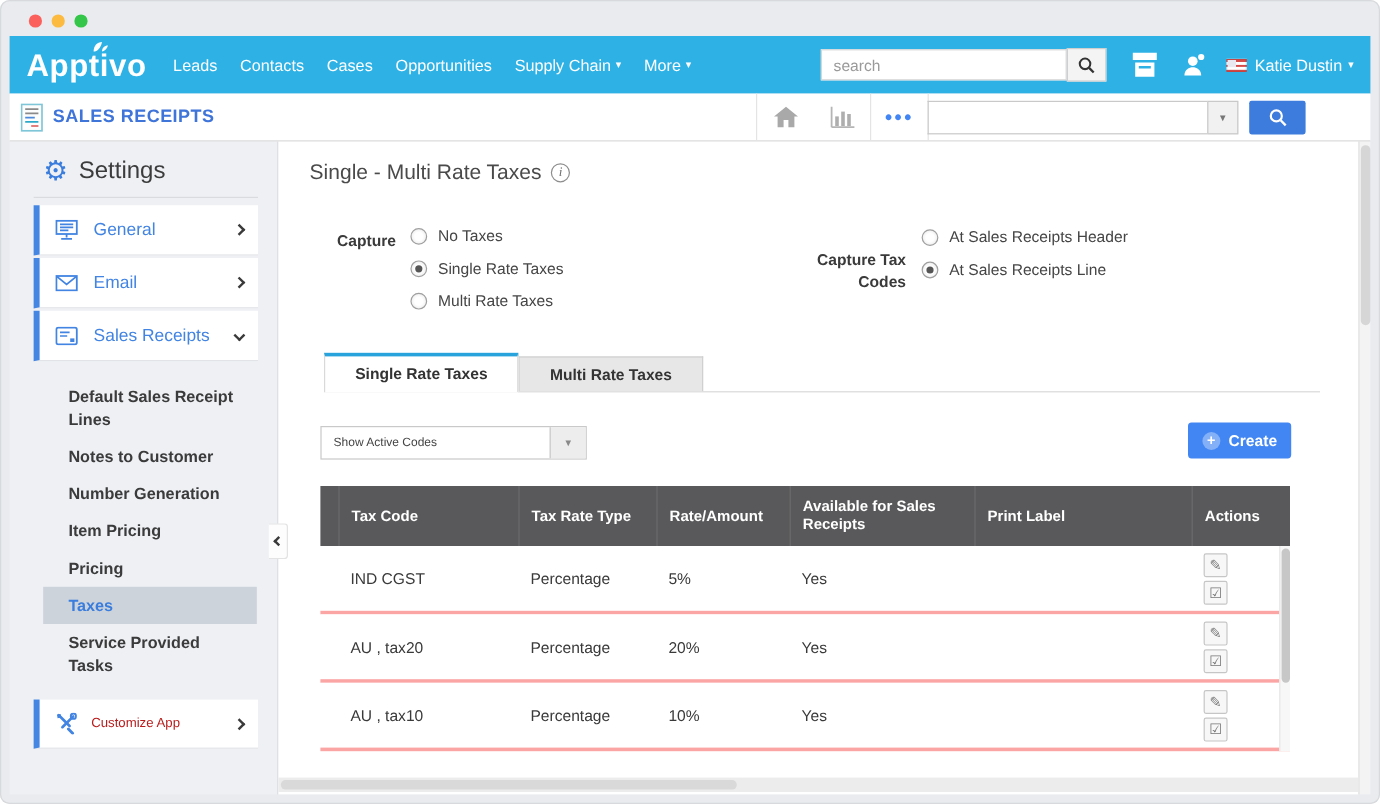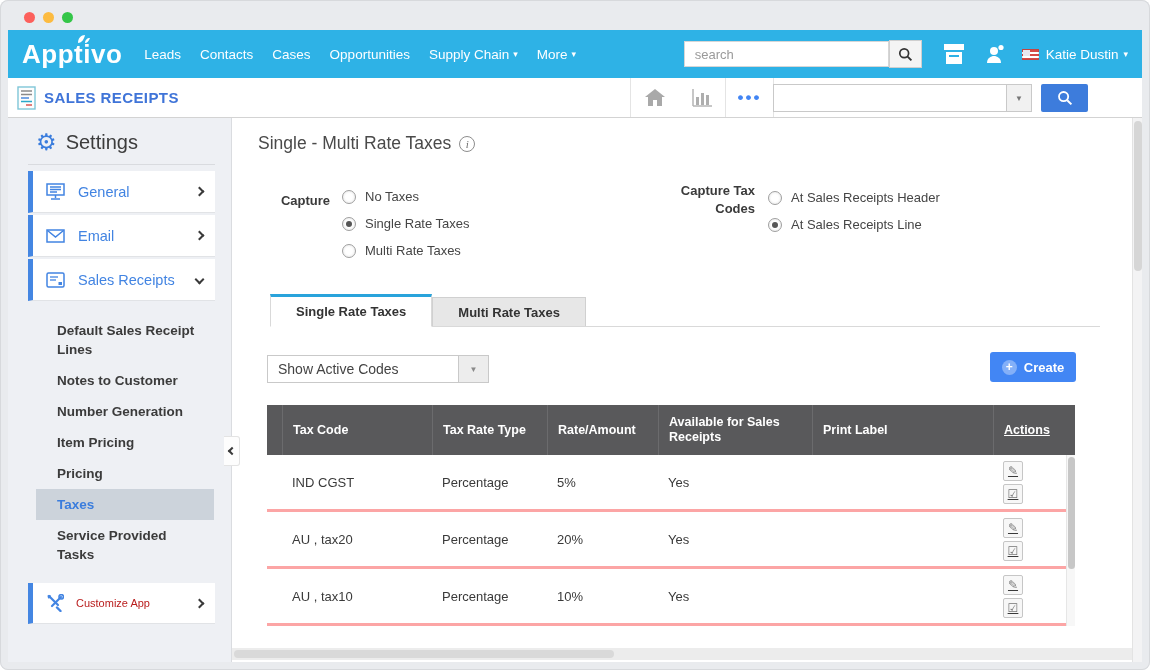--- a/index.html
+++ b/index.html
@@ -67,36 +67,36 @@
   .radio{width:14px;height:14px;border-radius:50%;border:1px solid #9f9f9f;background:radial-gradient(#fff 40%,#e3e3e3);position:relative;flex:none;}
   .radio.on::after{content:"";position:absolute;left:3px;top:3px;width:6px;height:6px;border-radius:50%;background:#555;}
   .radio-row .rlbl{font-size:13px;color:#454545;}
   
   .tabs{position:absolute;left:38px;top:176px;right:32px;height:33px;border-bottom:1px solid #d9d9d9;display:flex;align-items:flex-end;}
   .tab{font-size:13px;font-weight:bold;color:#333;padding:0 25px;display:flex;align-items:center;justify-content:center;cursor:pointer;}
   .tab.active{background:#fff;height:33px;border:1px solid #d9d9d9;border-bottom:1px solid #fff;border-top:3px solid #29a3db;margin-bottom:-1px;z-index:2;}
   .tab.inactive{background:#e7e7e7;height:29px;border:1px solid #d0d0d0;border-bottom:none;}
   
   .filter{position:absolute;left:35px;top:237px;width:222px;height:28px;border:1px solid #c9c9c9;background:#fff;display:flex;align-items:center;cursor:pointer;}
-  .filter .val{flex:1;font-size:14px;color:#444;padding-left:10px;}
+  .filter .val{flex:1;font-size:10px;color:#444;padding-left:10px;}
   .filter .dd{width:30px;height:100%;background:#ededed;border-left:1px solid #c9c9c9;display:flex;align-items:center;justify-content:center;color:#8a8a8a;font-size:8px;}
   .create-btn{position:absolute;left:758px;top:234px;width:86px;height:30px;background:#4286f4;border:none;border-radius:3px;color:#fff;font-size:13px;font-weight:bold;display:flex;align-items:center;justify-content:center;gap:7px;cursor:pointer;}
   .plus-circle{width:15px;height:15px;border-radius:50%;background:rgba(255,255,255,.35);display:inline-flex;align-items:center;justify-content:center;font-size:12px;font-weight:bold;line-height:1;}
   
   .table{position:absolute;left:35px;top:287px;width:808px;}
   .t-header{display:flex;background:#59595b;height:50px;align-items:center;}
   .th{color:#fff;font-size:12.5px;font-weight:bold;padding-left:10px;line-height:15px;border-left:1px solid #6b6b6d;height:100%;display:flex;align-items:center;}
   .th.first{border-left:none;}
   .c0{width:15px;flex:none;padding-left:0;}
   .c1{width:150px;flex:none;}
   .c2{width:115px;flex:none;}
   .c3{width:111px;flex:none;}
   .c4{width:154px;flex:none;}
   .c5{width:181px;flex:none;}
-  .c6{width:82px;flex:none;text-decoration:underline;}
+  .c6{width:82px;flex:none;}
   .t-row{display:flex;height:57px;align-items:center;border-bottom:3px solid #fca5a5;background:#fff;}
   .td{font-size:13px;color:#3a3a3a;padding-left:10px;}
   .actions{display:flex;flex-direction:column;gap:3px;align-items:flex-start;}
   .act-btn{width:20px;height:20px;border:1px solid #c6c6c6;background:#f7f7f7;border-radius:2px;display:flex;align-items:center;justify-content:center;font-size:12px;color:#777;cursor:pointer;padding:0;line-height:1;}
   .t-vscroll{position:absolute;right:0;top:50px;width:9px;height:171px;background:#f7f7f7;border-left:1px solid #e6e6e6;}
   .t-vscroll .thumb{position:absolute;left:1px;top:2px;width:7px;height:112px;background:#c7c7c7;border-radius:4px;}
   
   .page-scroll{position:absolute;left:1132px;top:118px;width:10px;height:544px;background:#f3f3f4;border-left:1px solid #e3e3e3;}
   .page-scroll .thumb{position:absolute;left:1px;top:3px;width:8px;height:150px;background:#d6d6d6;border-radius:4px;}
   .h-scroll{position:absolute;left:0px;bottom:2px;width:900px;height:12px;background:#ececec;}
@@ -321,21 +321,21 @@
     </div>
     <div class="radio-row" style="left:110px;top:98px;">
       <span class="radio on"></span>
         <span class="rlbl">Single Rate Taxes</span>
     </div>
     <div class="radio-row" style="left:110px;top:125px;">
       <span class="radio"></span>
         <span class="rlbl">Multi Rate Taxes</span>
     </div>
 
-    <div class="form-label" style="left:438px;top:64px;width:85px;">Capture Tax Codes</div>
+    <div class="form-label" style="left:438px;top:90px;width:85px;">Capture Tax Codes</div>
     <div class="radio-row" style="left:536px;top:72px;">
       <span class="radio"></span>
         <span class="rlbl">At Sales Receipts Header</span>
     </div>
     <div class="radio-row" style="left:536px;top:99px;">
       <span class="radio on"></span>
         <span class="rlbl">At Sales Receipts Line</span>
     </div>
 
     <div class="tabs">

